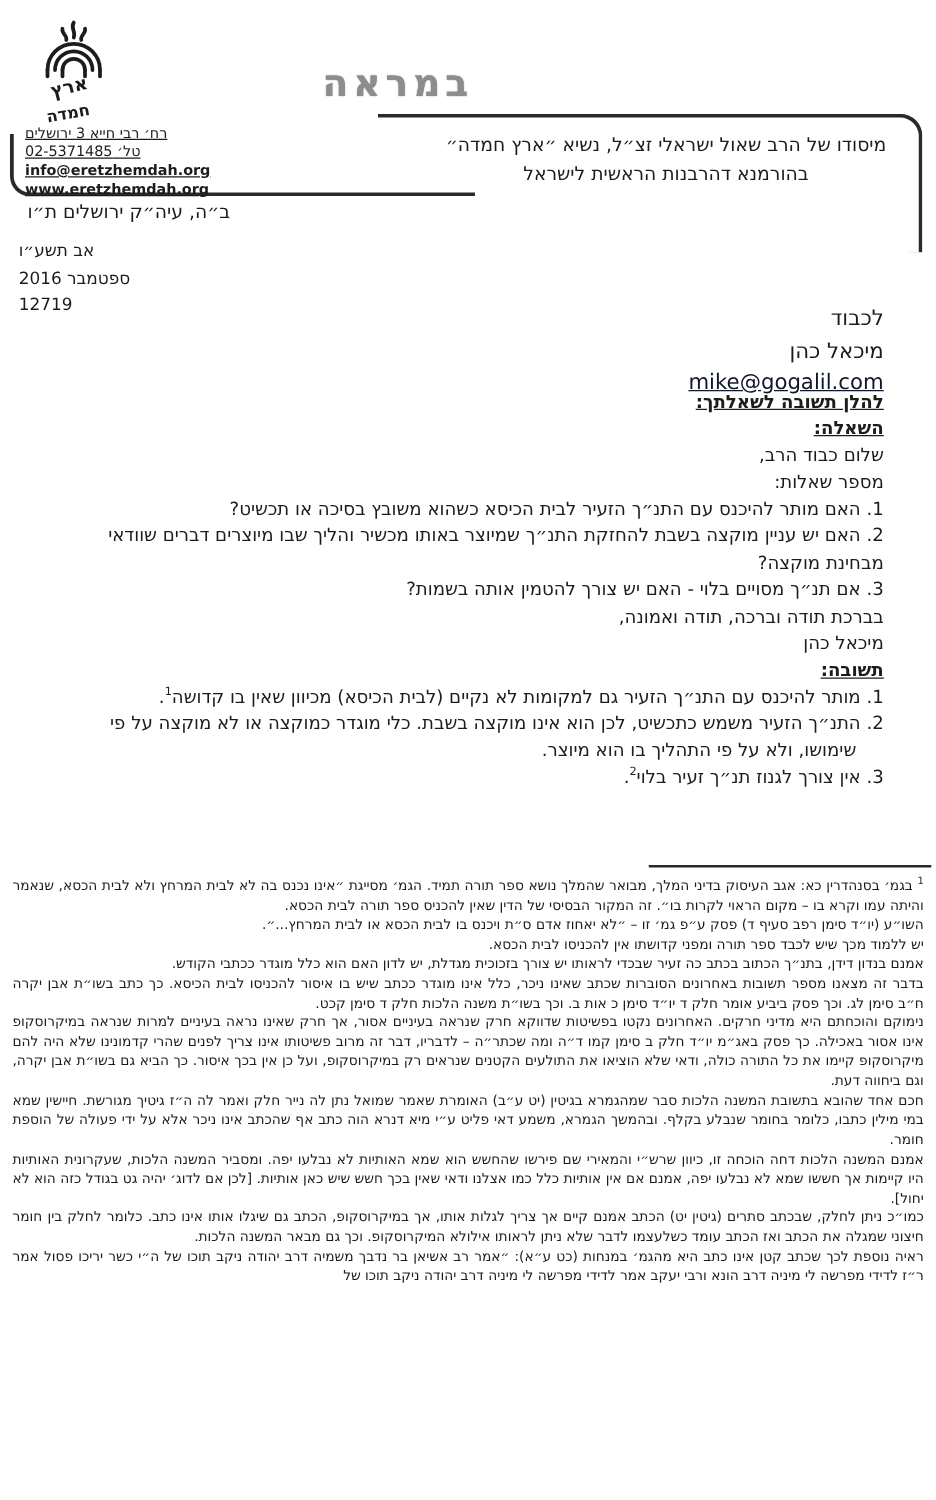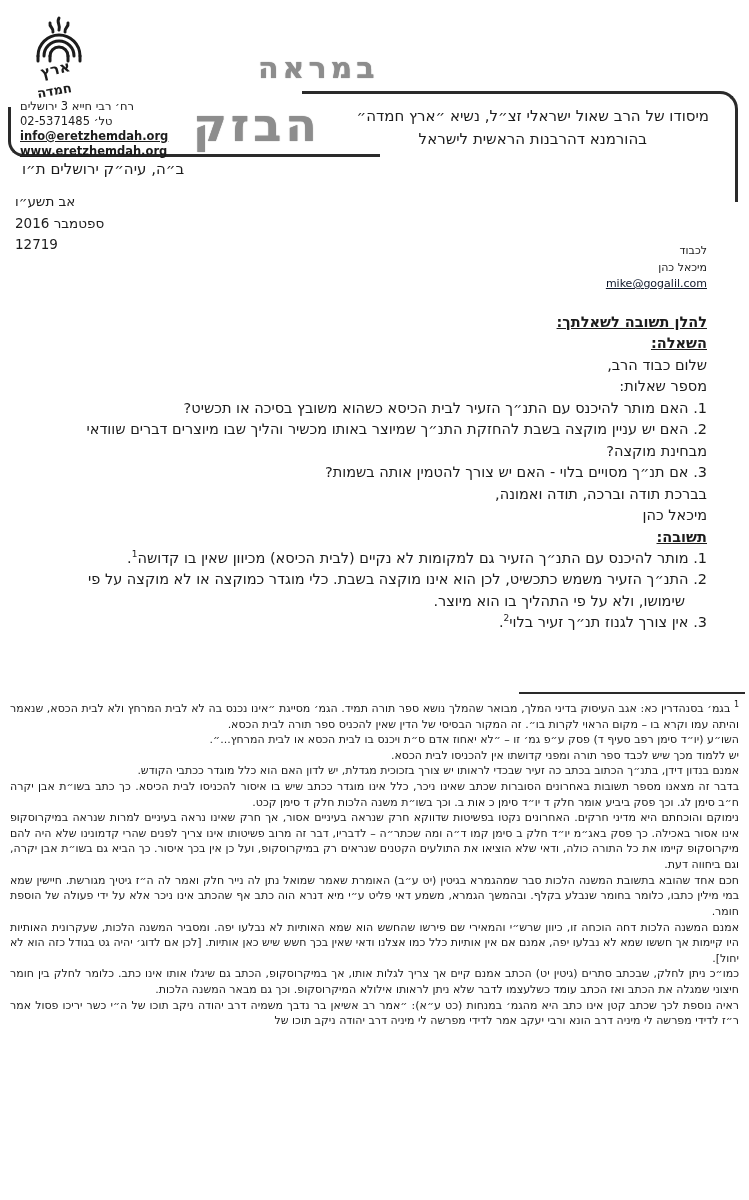--- a/index.html
+++ b/index.html
@@ -3,38 +3,38 @@
 <meta charset="utf-8">
 <style>
   html,body{margin:0;padding:0;background:#ffffff;}
   .page{
     position:relative;width:749px;height:1200px;background:#fff;overflow:hidden;
     font-family:"DejaVu Sans",sans-serif;color:#1c1c1c;
   }
   
   .logo{position:absolute;left:26px;top:14px;width:66px;height:92px;}
   .contact{position:absolute;left:20px;top:99px;font-size:11.5px;line-height:1.3;text-align:left;}
-  .contact .rtl{direction:rtl;unicode-bidi:isolate;display:block;}
+  .contact .rtl{direction:rtl;unicode-bidi:isolate;display:block;text-decoration:underline;}
   .contact a{color:#1c1c1c;text-decoration:underline;font-weight:bold;display:block;direction:ltr;}
   .bh-line{position:absolute;left:22px;top:160px;font-size:15px;direction:rtl;}
   .bracket-left{position:absolute;left:8px;top:107px;width:369px;height:47px;
     border-left:3px solid #2a2a2a;border-bottom:3px solid #2a2a2a;border-bottom-left-radius:16px;}
   .bracket-right{position:absolute;left:302px;top:91px;width:433px;height:108px;
     border-top:3px solid #2a2a2a;border-right:3px solid #2a2a2a;border-top-right-radius:18px;}
   .big-title{position:absolute;color:#8d8d8d;font-weight:bold;letter-spacing:4px;direction:rtl;
     text-shadow:0 0 1px #777;}
   .t1{left:308px;top:14px;font-size:36px;}
   .t2{left:258px;top:50px;font-size:30px;}
   .t3{left:193px;top:98px;font-size:46px;}
   .subtitle{position:absolute;right:40px;top:105px;text-align:center;direction:rtl;
     font-size:15px;line-height:1.55;}
   
   .meta{position:absolute;left:15px;top:191px;font-size:13.5px;line-height:1.6;
     direction:rtl;text-align:left;}
-  .recipient{position:absolute;right:42px;top:243px;font-size:11px;line-height:1.5;
+  .recipient{position:absolute;right:42px;top:243px;font-size:17px;line-height:1.5;
     direction:rtl;text-align:right;}
   .recipient a{color:#0f172a;text-decoration:underline;direction:ltr;unicode-bidi:isolate;display:inline-block;}
   
   .letter-body{position:absolute;right:42px;left:42px;top:312px;direction:rtl;
     font-size:14.5px;line-height:1.48;text-align:right;}
   .head-u{font-weight:bold;text-decoration:underline;margin:0;}
   .q-head{margin-bottom:12px;}
   .letter-body p{margin:0;}
   .q-item{margin:0;}
   .closing{margin-top:14px;}
@@ -79,21 +79,20 @@
 
   <div class="contact">
     <span class="rtl">רח׳ רבי חייא 3 ירושלים</span>
     <span class="rtl">טל׳ 02-5371485</span>
     <a href="#">info@eretzhemdah.org</a>
     <a href="#">www.eretzhemdah.org</a>
   </div>
   <div class="bh-line">ב״ה, עיה״ק ירושלים ת״ו</div>
 
   <div class="big-title t2">במראה</div>
-  <div class="big-title t3">הבזק</div>
 
   <div class="subtitle">
     <div>מיסודו של הרב שאול ישראלי זצ״ל, נשיא ״ארץ חמדה״</div>
     <div>בהורמנא דהרבנות הראשית לישראל</div>
   </div>
 
   <div class="meta">
     <div>אב תשע״ו</div>
     <div>ספטמבר 2016</div>
     <div>12719</div>

